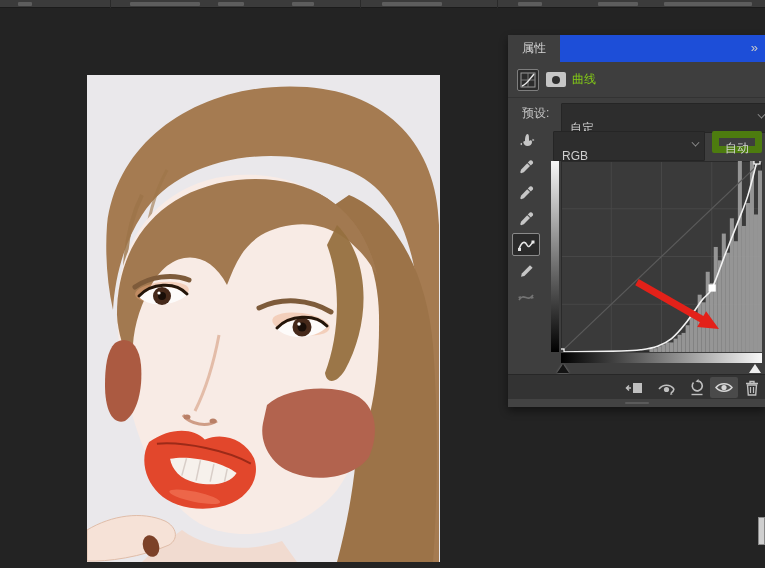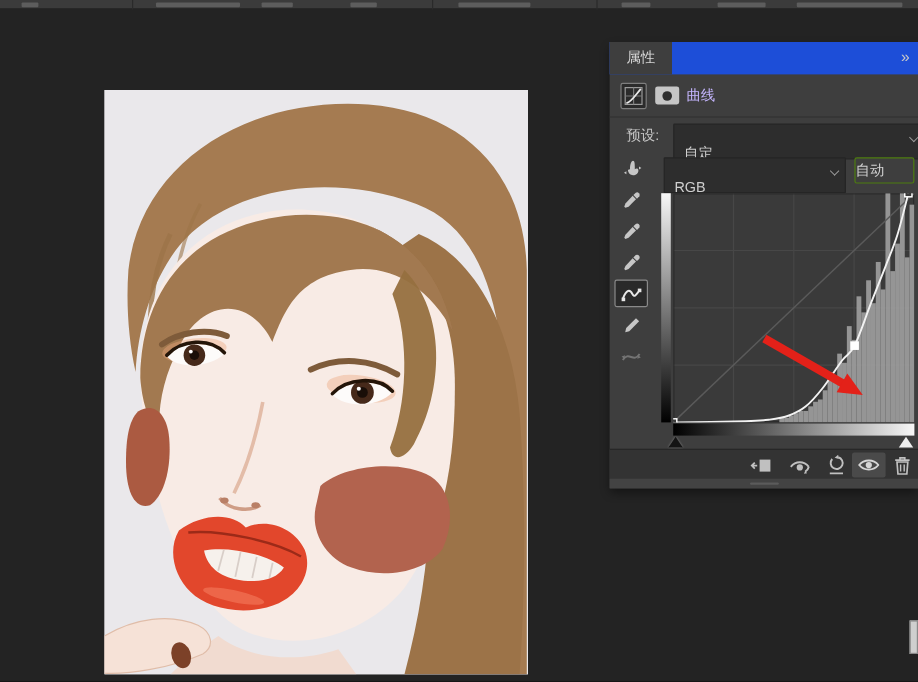--- a/index.html
+++ b/index.html
@@ -18,32 +18,32 @@
   
   .panel{position:absolute;left:508px;top:35px;width:257px;height:372px;background:#3e3e3e;box-shadow:0 4px 8px rgba(0,0,0,.45);}
   .tabbar{position:absolute;left:0;top:0;width:257px;height:27px;background:#1d4ed8;}
   .tab{position:absolute;left:0;top:0;height:27px;padding:0 14px;background:#3e3e3e;color:#d6d6d6;font-size:12px;line-height:27px;}
   .collapse{position:absolute;right:8px;top:0;height:27px;line-height:26px;color:#c9c9c9;font-size:13px;letter-spacing:-1px;}
 
   .hdr-row{position:absolute;left:0;top:27px;width:257px;height:35px;}
   .adj-icon-btn{position:absolute;left:9px;top:7px;width:22px;height:22px;background:#2b2b2b;border:1px solid #7e7e7e;border-radius:2px;display:flex;align-items:center;justify-content:center;}
   .mask-icon{position:absolute;left:38px;top:10px;width:20px;height:15px;background:#c6c6c6;border-radius:2px;display:flex;align-items:center;justify-content:center;}
   .mask-icon .dot{width:8px;height:8px;border-radius:50%;background:#2e2e2e;}
-  .adj-title{position:absolute;left:64px;top:0;height:35px;line-height:35px;color:#c4b5fd;font-size:12px;}
+  .adj-title{position:absolute;left:64px;top:0;height:35px;line-height:35px;color:#84cc16;font-size:12px;}
   .hdr-div{position:absolute;left:0;top:62px;width:257px;height:1px;background:#333;}
 
   .preset-row{position:absolute;left:8px;top:66px;width:257px;height:26px;}
   .field-label{position:absolute;left:6px;top:0;height:26px;line-height:24px;color:#c4c4c4;font-size:12px;}
   .select{position:absolute;background:#2d2d2d;border:1px solid #252525;border-radius:1px;color:#cfcfcf;font-size:12px;line-height:20px;padding:14px 8px;overflow:hidden;white-space:nowrap;}
   .select .chev{position:absolute;right:5px;top:7px;width:7px;height:7px;}
   .chev::before{content:"";position:absolute;left:0;top:0;width:6px;height:6px;border-right:1.5px solid #9a9a9a;border-bottom:1.5px solid #9a9a9a;transform:rotate(45deg) scale(.8);}
   .preset-select{left:45px;top:2px;width:210px;height:22px;}
   .chan-row{position:absolute;left:0;top:92px;width:257px;height:28px;}
   .chan-select{left:45px;top:4px;width:152px;height:22px;}
-  .auto-btn{position:absolute;left:204px;top:4px;width:50px;height:22px;background:#3e3e3e;border:1px solid #4d7c0f;border-radius:2px;color:#d2d2d2;font-size:12px;line-height:20px;}
+  .auto-btn{position:absolute;left:204px;top:4px;width:50px;height:22px;background:#3e3e3e;border:7px solid #4d7c0f;border-radius:2px;color:#d2d2d2;font-size:12px;text-align:center;line-height:20px;}
   .hand-tool{position:absolute;left:8px;top:2px;width:22px;height:22px;display:flex;align-items:center;justify-content:center;}
 
   .tools-col{position:absolute;left:4px;top:120px;width:34px;}
   .tool-btn{position:relative;width:28px;height:23px;margin:0 0 3px 0;display:flex;align-items:center;justify-content:center;border:1px solid transparent;border-radius:2px;}
   .tool-btn.sel{background:#2a2a2a;border-color:#8a8a8a;}
   .tool-btn.dim{opacity:.4;}
 
   .vgrad{position:absolute;left:43px;top:126px;width:8px;height:191px;background:linear-gradient(to bottom,#f7f7f7,#000);}
   .gridbox{position:absolute;left:53px;top:126px;width:201px;height:191px;}
   .hgrad{position:absolute;left:53px;top:318px;width:201px;height:10px;background:linear-gradient(to right,#000,#f7f7f7);}

